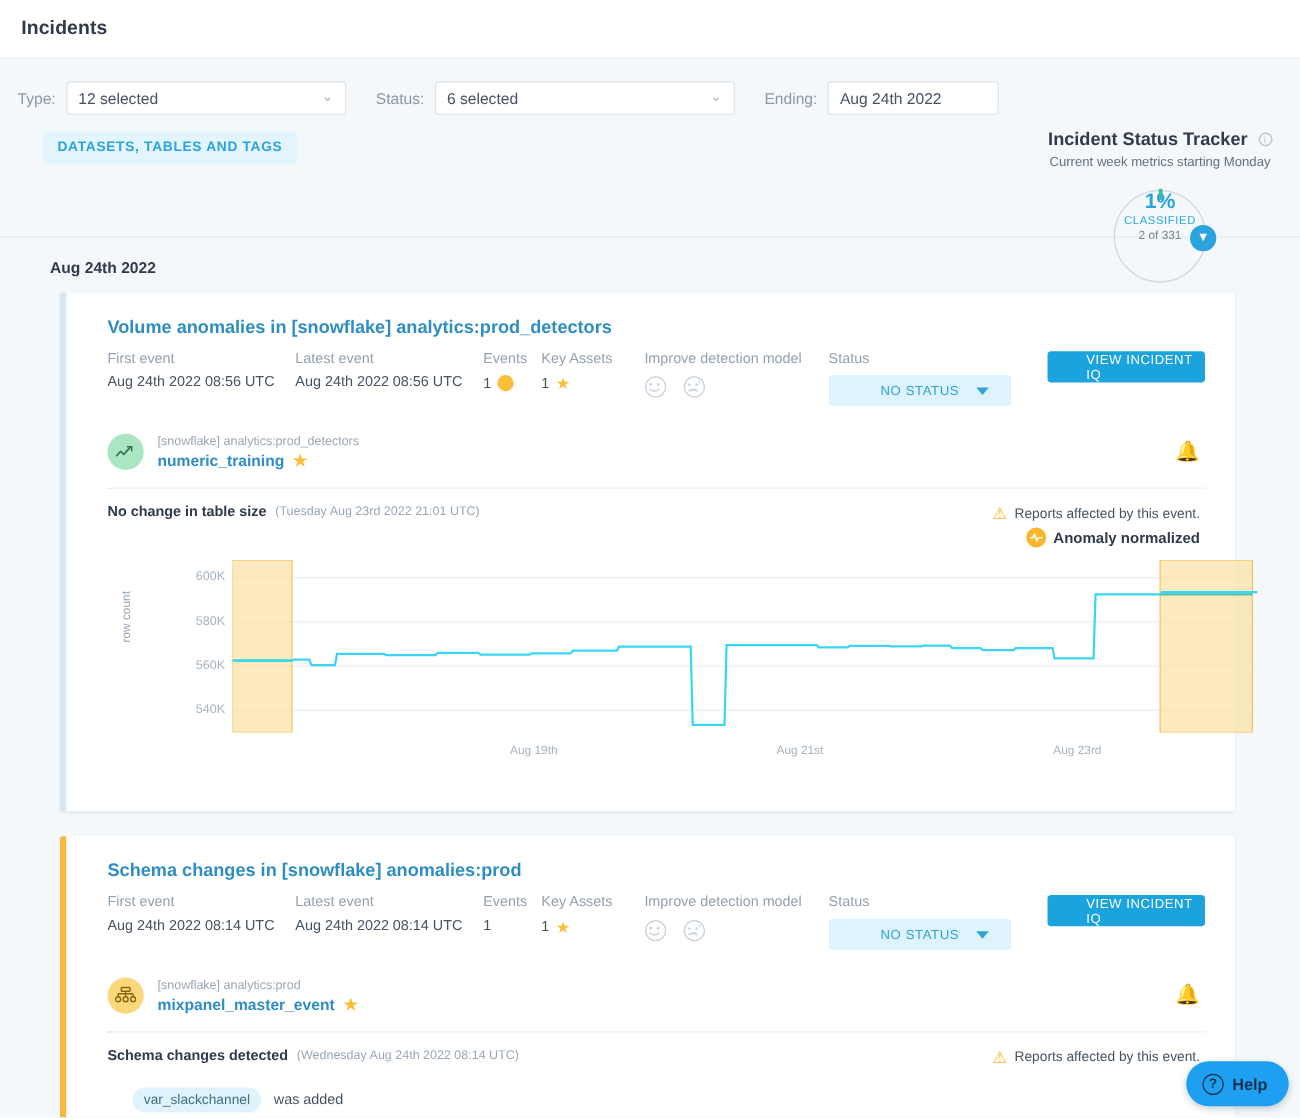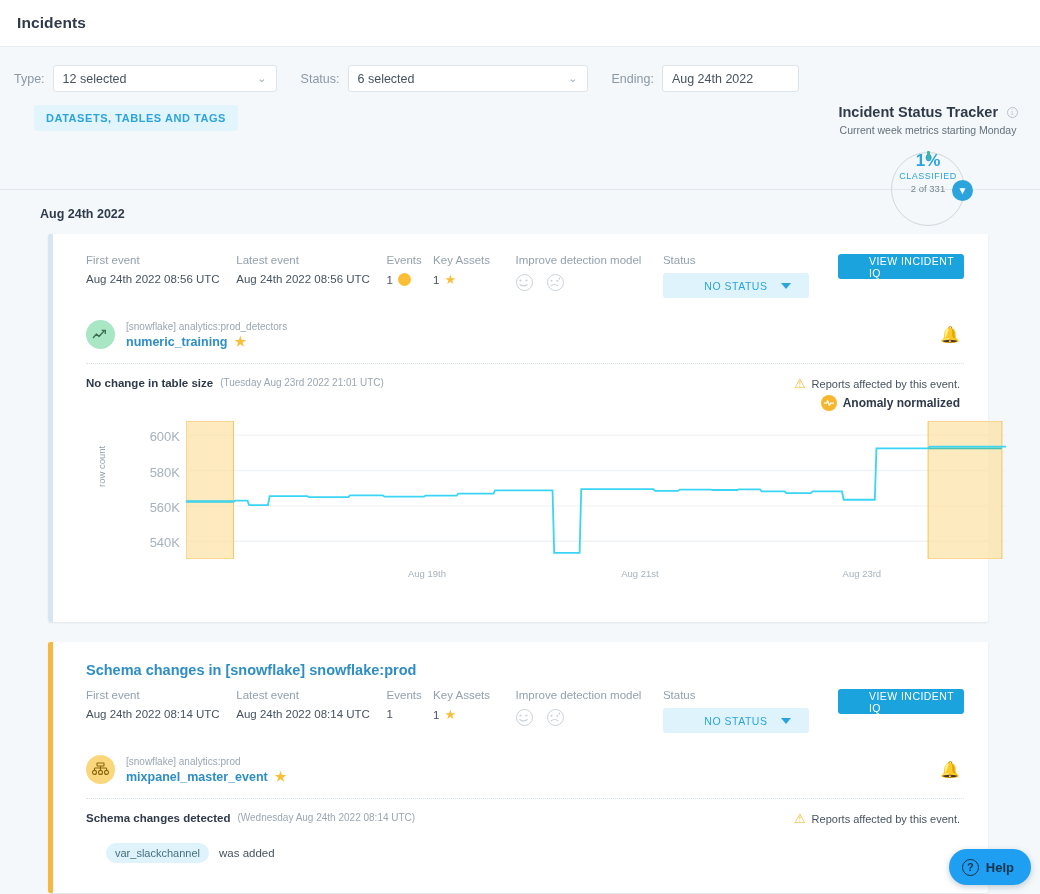--- a/index.html
+++ b/index.html
@@ -136,21 +136,21 @@
   .ev-right { margin-left:auto; text-align:right; }
   .ev-line { display:flex; align-items:center; justify-content:flex-end; gap:6px; font-size:11px; color:#46535f; }
   .ev-line2 { display:flex; align-items:center; justify-content:flex-end; gap:6px; font-size:12px; color:#2f3a4a; font-weight:bold; margin-top:5px;}
   .warn-tri { font-size:13px; color:#f5b52b; line-height:1;}
   .anom-ic { width:16px;height:16px;border-radius:50%;background:#f8b62c;display:flex;align-items:center;justify-content:center;}
 
   
   .chart-wrap { position:relative; height:175px; margin:10px 0 0 0; }
   .ylab { position:absolute; left:10px; top:66px; transform:rotate(-90deg); transform-origin:left top;
           font-size:9.5px; color:#93a1ae; white-space:nowrap; }
-  .ytick { position:absolute; left:36px; width:58px; text-align:right; font-size:13px; color:#a6b2bd; }
+  .ytick { position:absolute; left:36px; width:58px; text-align:right; font-size:10px; color:#a6b2bd; }
   .xtick { position:absolute; font-size:9.5px; color:#a6b2bd; top:147px; }
   .plot { position:absolute; left:100px; top:0; width:820px; height:138px; }
 
   
   .schema-chip { background:#def3fc; color:#46707f; font-size:11px; padding:4px 9px; border-radius:10px; }
   .chip-row { display:flex; align-items:center; gap:10px; padding:18px 0 0 20px; font-size:11.5px; color:#46535f;}
 
   
   .help {
     position:absolute; right:9px; bottom:9px;
@@ -204,20 +204,21 @@
     </div>
   </div>
 </div>
 
 <div class="content">
   <div class="date-head">Aug 24th 2022</div>
 
   <div class="card">
     <div class="accent accent-blue"></div>
     <div class="card-inner">
+      <div class="incident-title">Volume anomalies in [snowflake] analytics:prod_detectors</div>
 
       <div class="meta-grid">
         <div class="meta-col c-first">
           <div class="meta-h">First event</div>
           <div class="meta-v">Aug 24th 2022 08:56 UTC</div>
         </div>
         <div class="meta-col c-latest">
           <div class="meta-h">Latest event</div>
           <div class="meta-v">Aug 24th 2022 08:56 UTC</div>
         </div>
@@ -330,21 +331,21 @@
       </div>
       <div style="height:26px"></div>
     </div>
   </div>
 
   <div style="height:20px"></div>
 
   <div class="card">
     <div class="accent accent-orange"></div>
     <div class="card-inner">
-      <div class="incident-title">Schema changes in [snowflake] snowflake:prod</div>
+      <div class="incident-title">Schema changes in [snowflake] anomalies:prod</div>
 
       <div class="meta-grid">
         <div class="meta-col c-first">
           <div class="meta-h">First event</div>
           <div class="meta-v">Aug 24th 2022 08:14 UTC</div>
         </div>
         <div class="meta-col c-latest">
           <div class="meta-h">Latest event</div>
           <div class="meta-v">Aug 24th 2022 08:14 UTC</div>
         </div>

